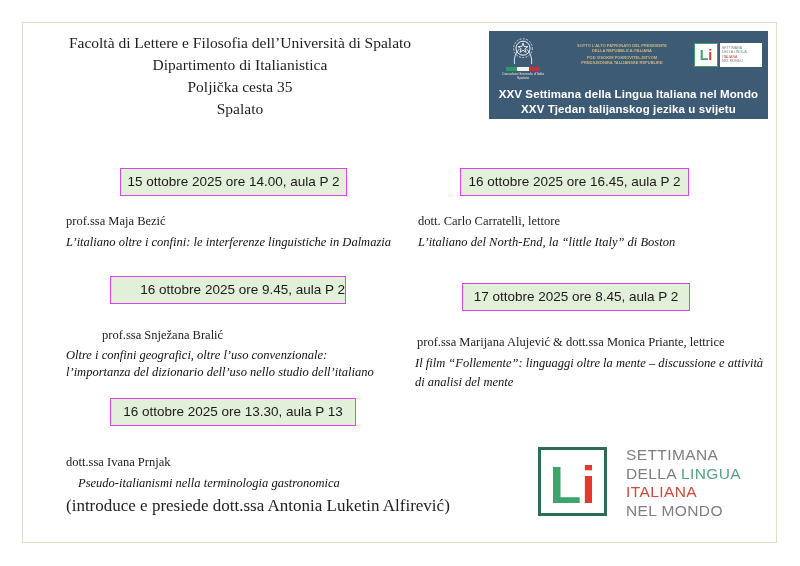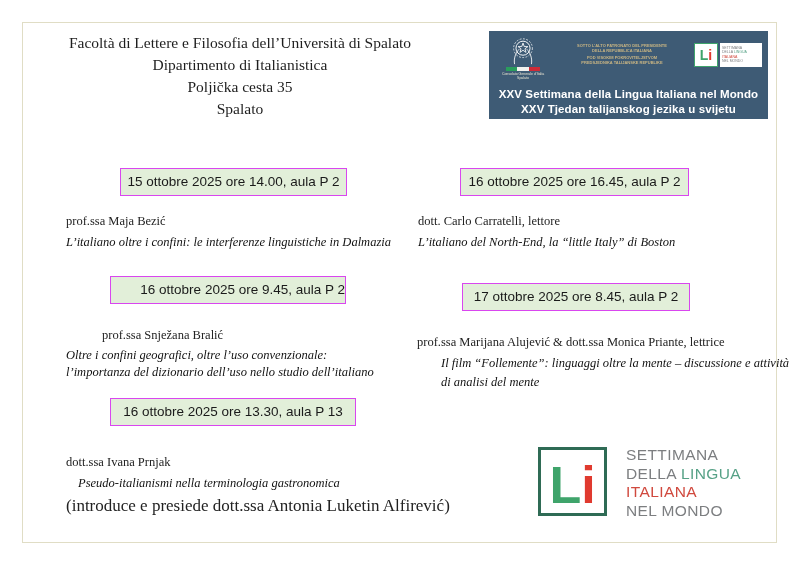--- a/index.html
+++ b/index.html
@@ -177,21 +177,21 @@
   <div class="speaker" style="left:66px; top:455px;">dott.ssa Ivana Prnjak</div>
   <div class="etitle" style="left:78px; top:475px;">Pseudo-italianismi nella  terminologia gastronomica</div>
   <div class="enote" style="left:66px; top:496px;">(introduce e presiede  dott.ssa Antonia Luketin Alfirević)</div>
 
   <div class="date-box" style="left:460px; top:168px; width:229px;">16 ottobre 2025 ore 16.45, aula P 2</div>
   <div class="speaker" style="left:418px; top:214px;">dott. Carlo Carratelli, lettore</div>
   <div class="etitle" style="left:418px; top:234px;">L’italiano del North-End, la “little Italy” di Boston</div>
 
   <div class="date-box" style="left:462px; top:283px; width:228px;">17 ottobre 2025 ore 8.45, aula P 2</div>
   <div class="speaker" style="left:417px; top:335px;">prof.ssa Marijana Alujević  &amp;  dott.ssa Monica Priante, lettrice</div>
-  <div class="etitle" style="left:415px; top:354px; line-height:19px;margin-left:26px;">
+  <div class="etitle" style="left:415px; top:354px; line-height:19px;">
     <div>Il film “Follemente”: linguaggi oltre la mente – discussione e attività</div>
     <div>di  analisi del mente</div>
   </div>
 
   <div class="li-box">
     <span class="l">L</span>
       <span class="i">i</span>
   </div>
   <div class="footer-text">
     <div>SETTIMANA</div>

